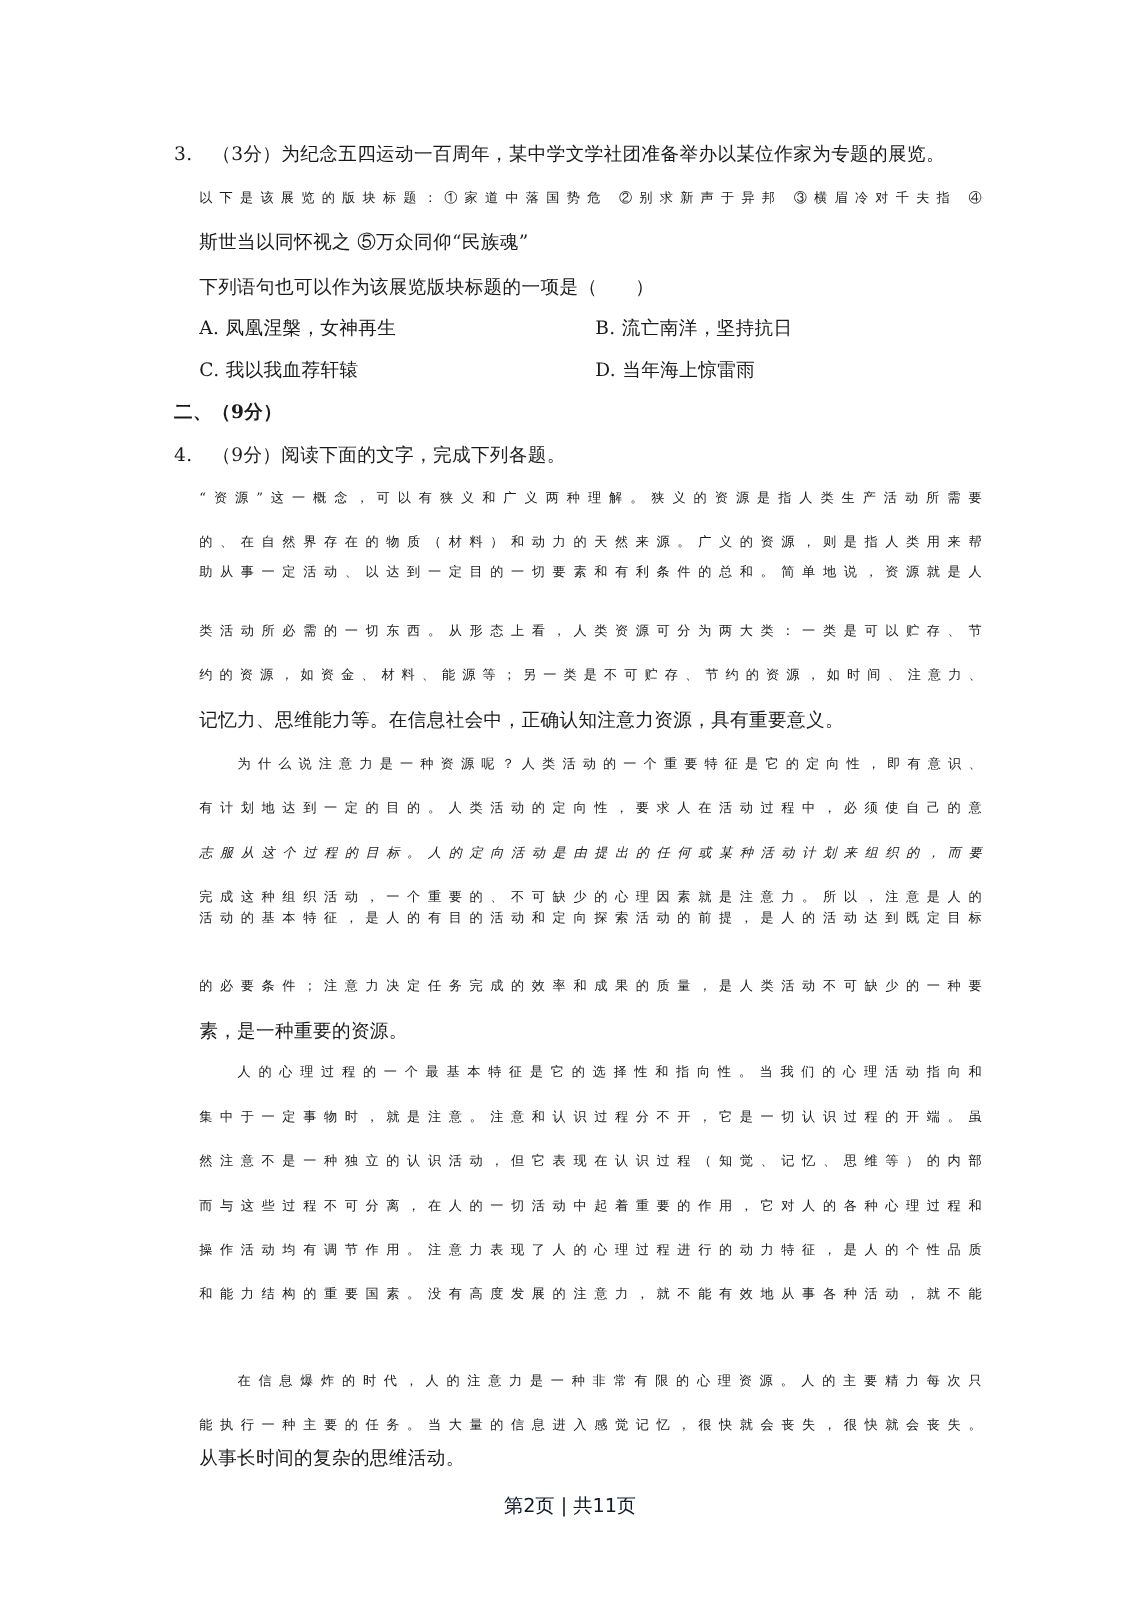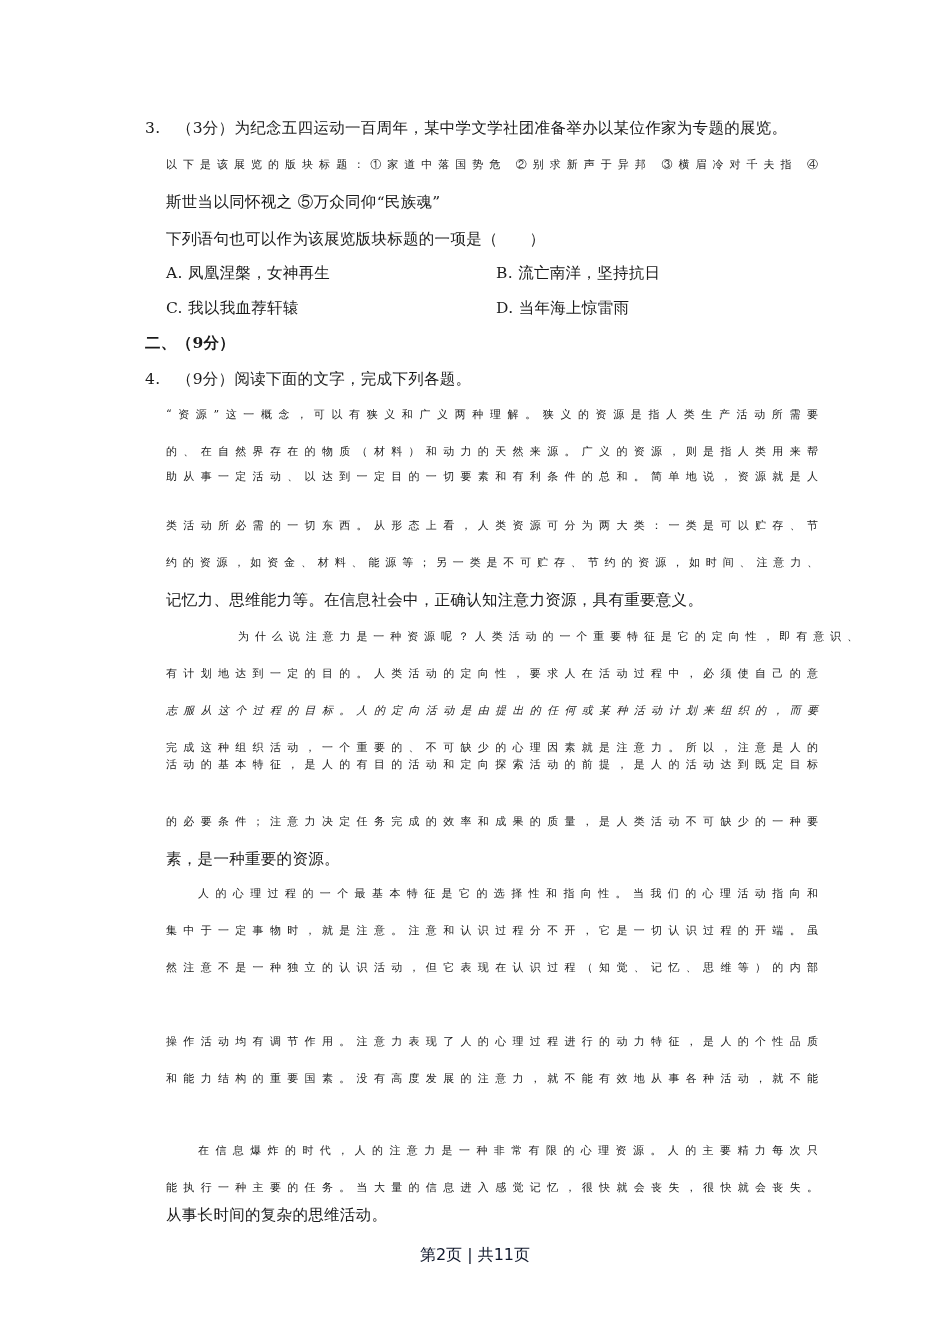--- a/index.html
+++ b/index.html
@@ -89,31 +89,32 @@
     <span>（9分）</span><span>阅读下面的文字，完成下列各题。</span>
   </div>
 
   <div class="just" style="top:405px;">“资源”这一概念，可以有狭义和广义两种理解。狭义的资源是指人类生产活动所需要</div>
   <div class="just" style="top:442px;">的、在自然界存在的物质（材料）和动力的天然来源。广义的资源，则是指人类用来帮</div>
   <div class="just" style="top:467px;">助从事一定活动、以达到一定目的一切要素和有利条件的总和。简单地说，资源就是人</div>
   <div class="just" style="top:516px;">类活动所必需的一切东西。从形态上看，人类资源可分为两大类：一类是可以贮存、节</div>
   <div class="just" style="top:553px;">约的资源，如资金、材料、能源等；另一类是不可贮存、节约的资源，如时间、注意力、</div>
   <div class="line" style="left:166px; top:590px;">记忆力、思维能力等。在信息社会中，正确认知注意力资源，具有重要意义。</div>
 
-  <div class="just" style="top:627px; left:198px; width:620px;margin-left:40px;">为什么说注意力是一种资源呢？人类活动的一个重要特征是它的定向性，即有意识、</div>
+  <div class="just" style="top:627px; left:198px; width:620px;">为什么说注意力是一种资源呢？人类活动的一个重要特征是它的定向性，即有意识、</div>
   <div class="just" style="top:664px;">有计划地达到一定的目的。人类活动的定向性，要求人在活动过程中，必须使自己的意</div>
   <div class="just" style="top:701px;font-style:italic;">志服从这个过程的目标。人的定向活动是由提出的任何或某种活动计划来组织的，而要</div>
   <div class="just" style="top:738px;">完成这种组织活动，一个重要的、不可缺少的心理因素就是注意力。所以，注意是人的</div>
   <div class="just" style="top:755px;">活动的基本特征，是人的有目的活动和定向探索活动的前提，是人的活动达到既定目标</div>
   <div class="just" style="top:812px;">的必要条件；注意力决定任务完成的效率和成果的质量，是人类活动不可缺少的一种要</div>
   <div class="line" style="left:166px; top:849px;">素，是一种重要的资源。</div>
 
   <div class="just" style="top:884px; left:198px; width:620px;">人的心理过程的一个最基本特征是它的选择性和指向性。当我们的心理活动指向和</div>
   <div class="just" style="top:921px;">集中于一定事物时，就是注意。注意和认识过程分不开，它是一切认识过程的开端。虽</div>
   <div class="just" style="top:958px;">然注意不是一种独立的认识活动，但它表现在认识过程（知觉、记忆、思维等）的内部</div>
+  <div class="just" style="top:995px;">而与这些过程不可分离，在人的一切活动中起着重要的作用，它对人的各种心理过程和</div>
   <div class="just" style="top:1032px;">操作活动均有调节作用。注意力表现了人的心理过程进行的动力特征，是人的个性品质</div>
   <div class="just" style="top:1069px;">和能力结构的重要国素。没有高度发展的注意力，就不能有效地从事各种活动，就不能</div>
   <div class="line" style="left:166px; top:1171px;margin-top:34px;">从事长时间的复杂的思维活动。</div>
 
   <div class="just" style="top:1141px; left:198px; width:620px;">在信息爆炸的时代，人的注意力是一种非常有限的心理资源。人的主要精力每次只</div>
   <div class="just" style="top:1178px;">能执行一种主要的任务。当大量的信息进入感觉记忆，很快就会丧失，很快就会丧失。</div>
 
   <div class="footer">第2页 | 共11页</div>
 
 </div>

